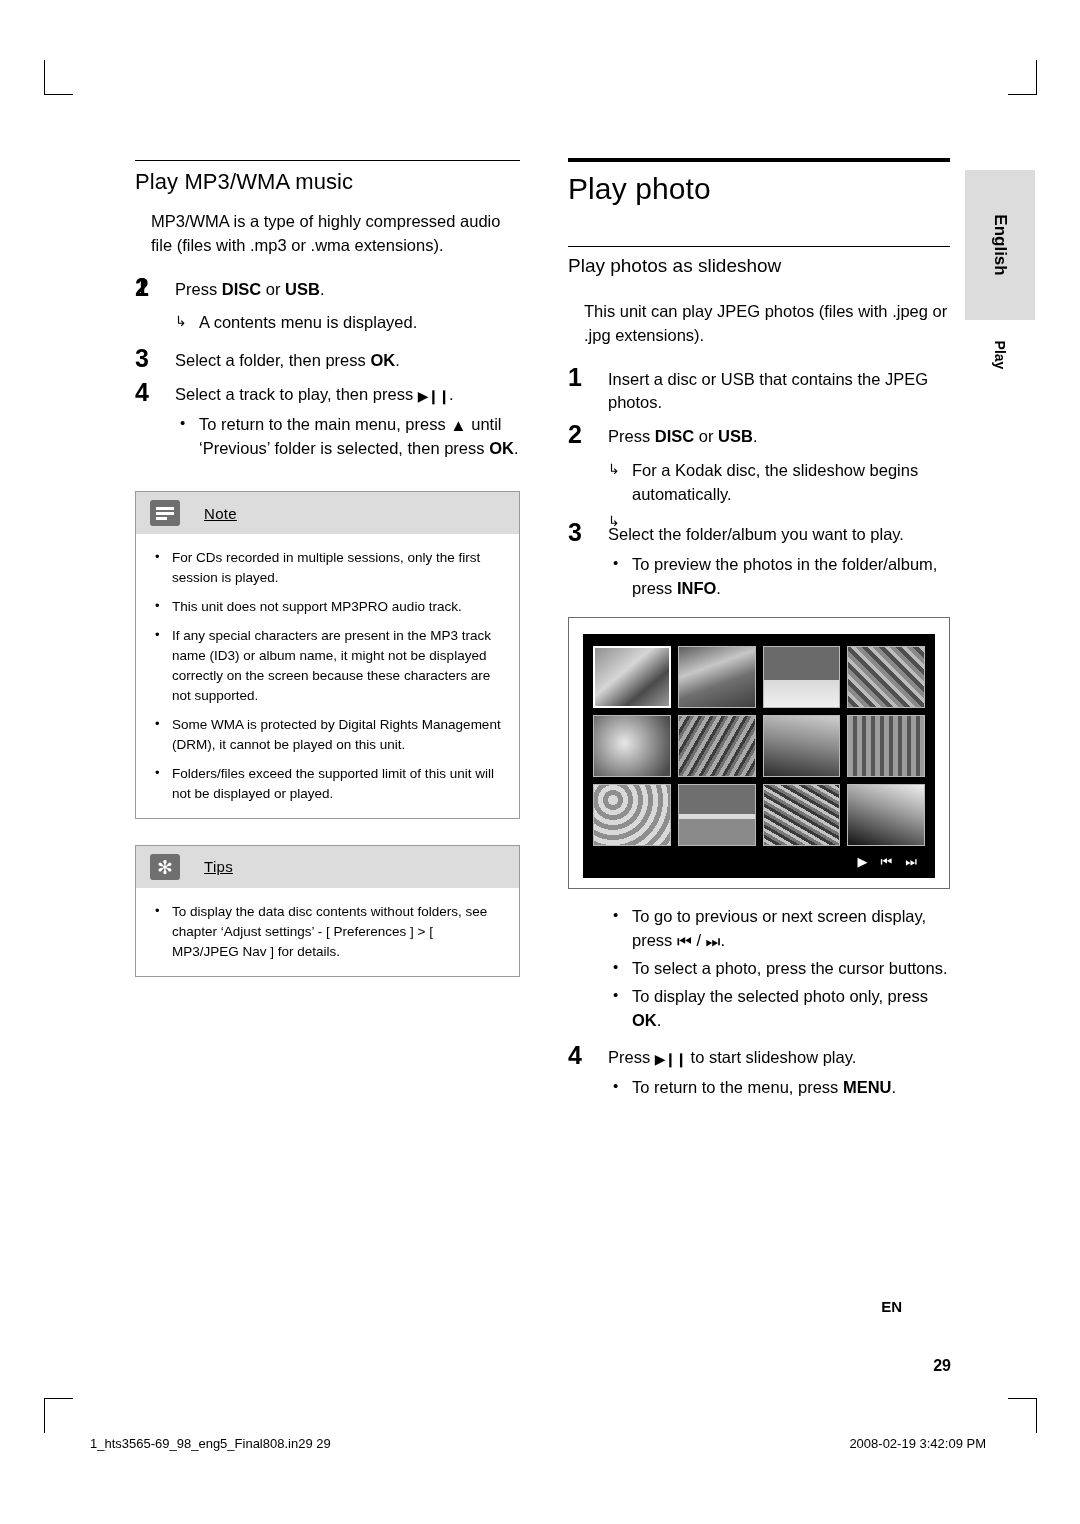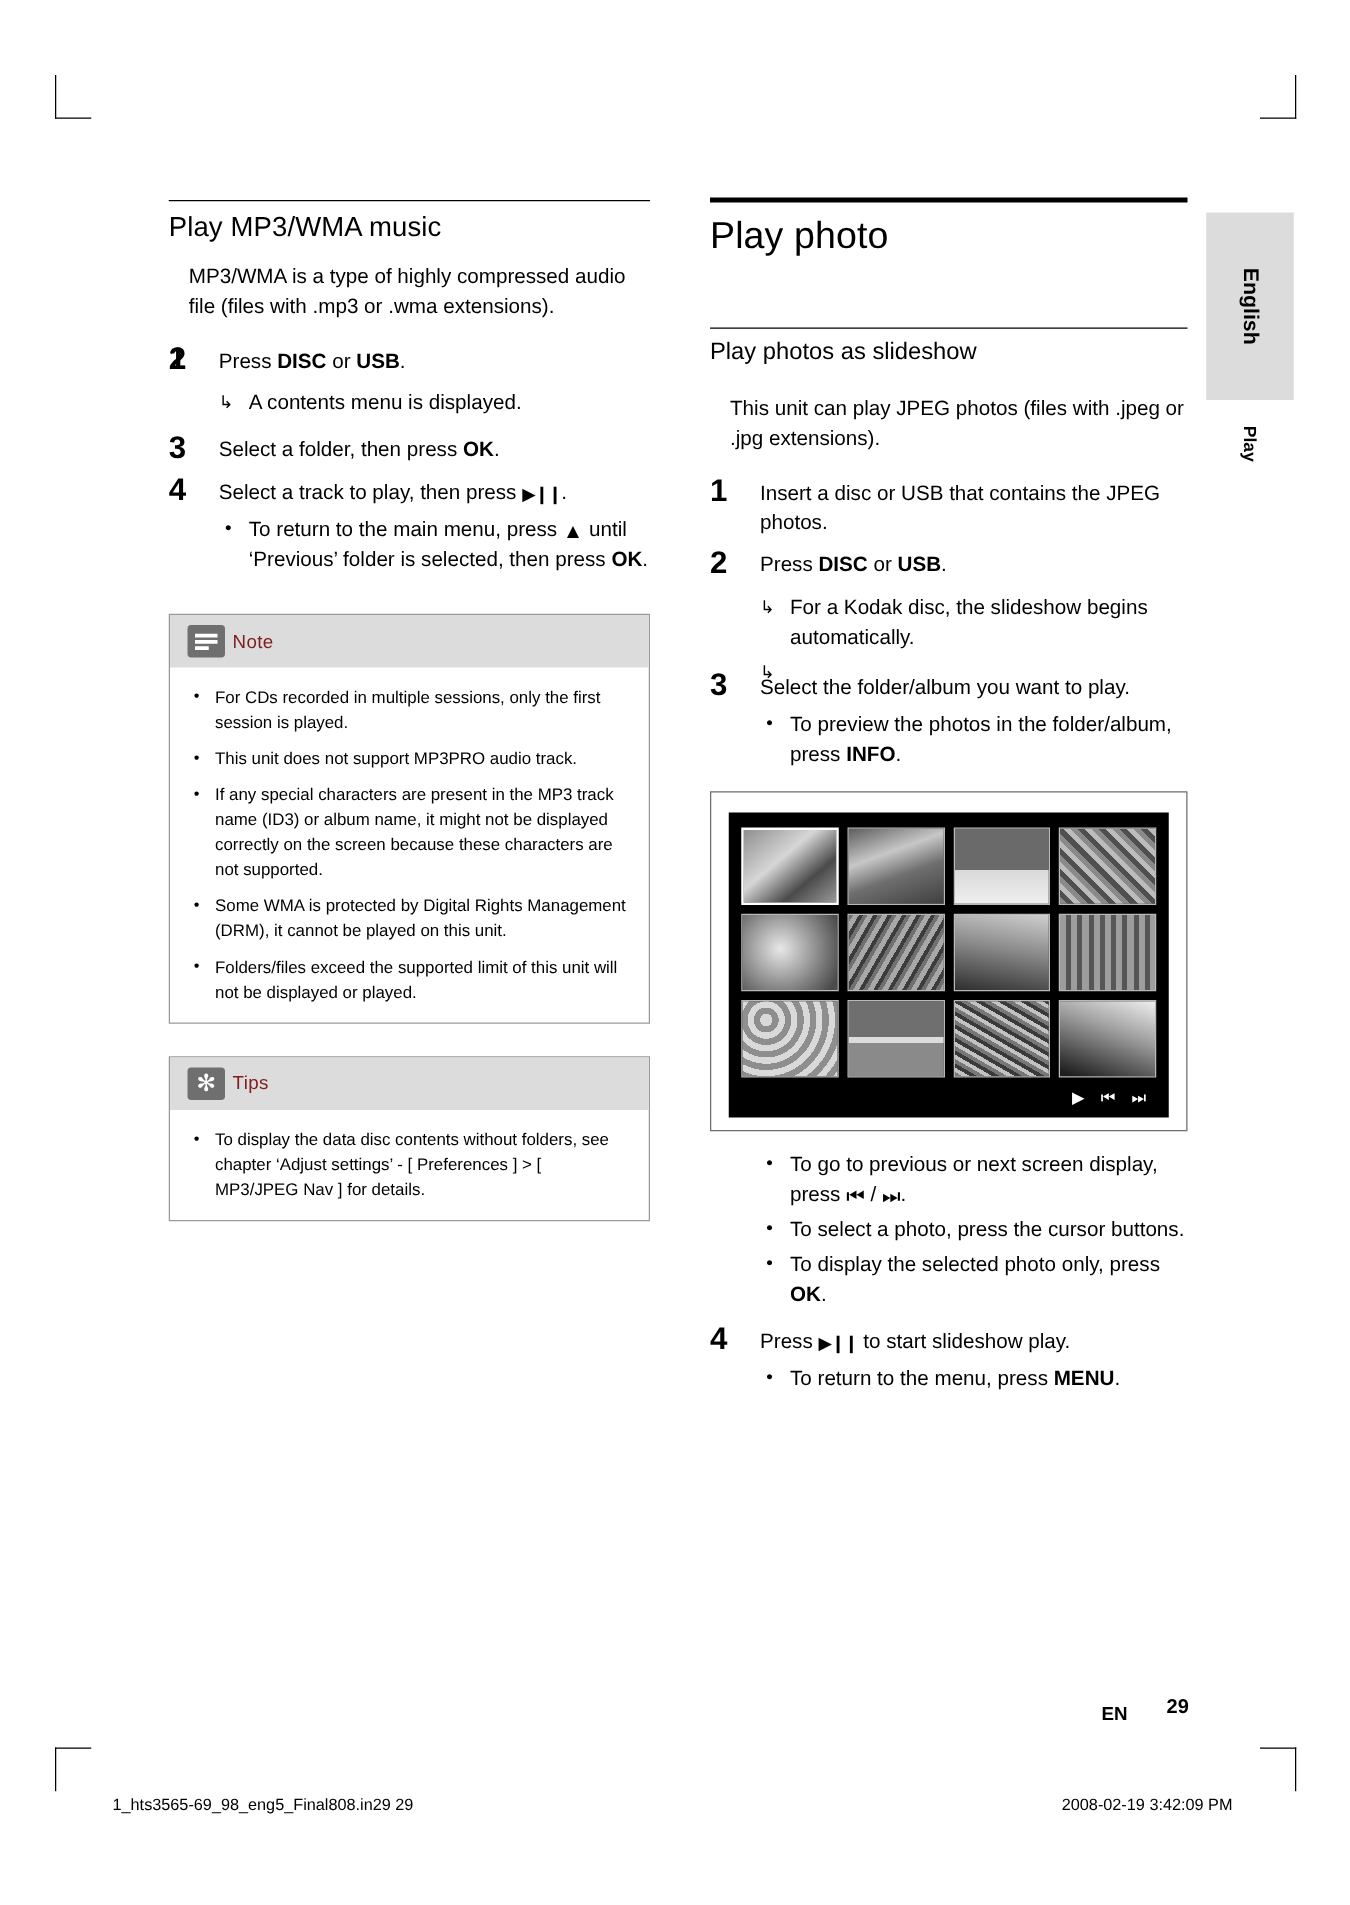--- a/index.html
+++ b/index.html
@@ -59,21 +59,21 @@
   }
   h2.sec {
     font-size: 22px;
     font-weight: normal;
     margin: 0 0 14px 0;
     letter-spacing: 0.1px;
   }
   h1.big {
     font-size: 30px;
     font-weight: normal;
-    margin: 0 0 56px 0;
+    margin: 0 0 40px 0;
     letter-spacing: 0.1px;
   }
   h3.sub {
     font-size: 19px;
     font-weight: normal;
     margin: 0 0 22px 0;
   }
 
   
   p.body {
@@ -148,23 +148,24 @@
   .infobox .hdr {
     background: #dcdcdc;
     height: 42px;
     display: flex;
     align-items: center;
     padding-left: 14px;
     box-sizing: border-box;
   }
   .infobox .hdr .label {
     font-size: 15px;
-    color: #7f1d1d;
-    margin-left: 6px;
+    color: #000000;
+    margin-left: 24px;
     letter-spacing: 0.3px;
+    text-decoration: underline;
   }
   .icon-note {
     width: 30px; height: 26px;
     background: #6f6f6f;
     border-radius: 3px;
     position: relative;
   }
   .icon-note i {
     position: absolute;
     left: 6px;
@@ -287,21 +288,21 @@
   .page-num {
     position: absolute;
     right: 129px;
     top: 1357px;
     font-size: 16px;
     font-weight: bold;
   }
   .page-en {
     position: absolute;
     right: 178px;
-    top: 1363px;
+    top: 1298px;
     font-size: 15px;
     font-weight: bold;
   }
   .foot-left {
     position: absolute;
     left: 90px;
     top: 1436px;
     font-size: 13px;
   }
   .foot-right {

